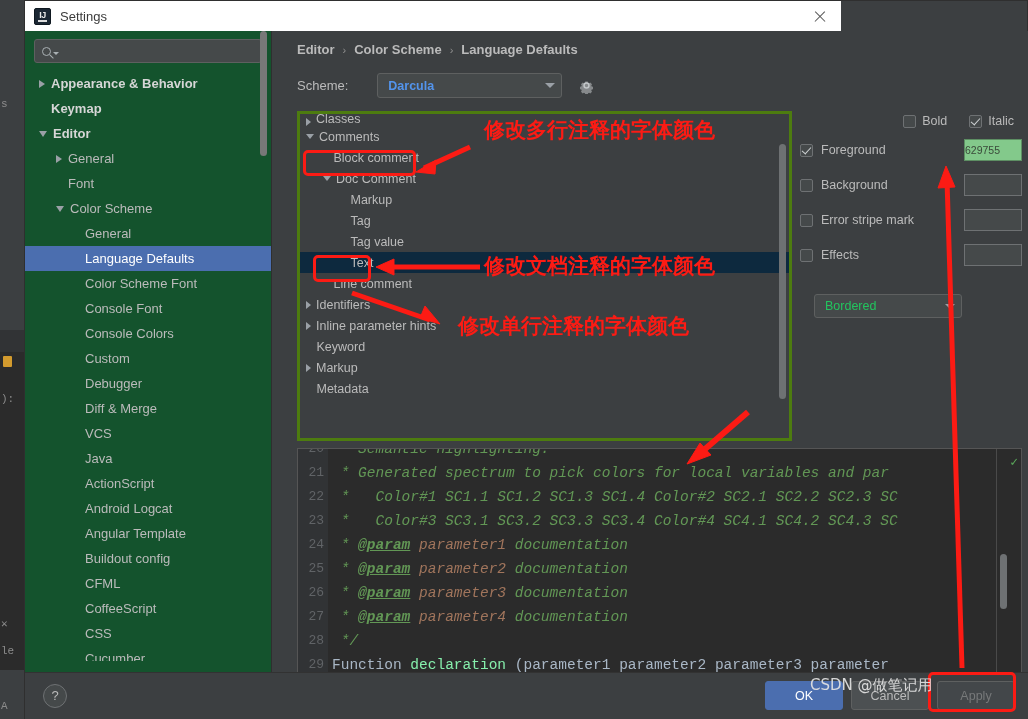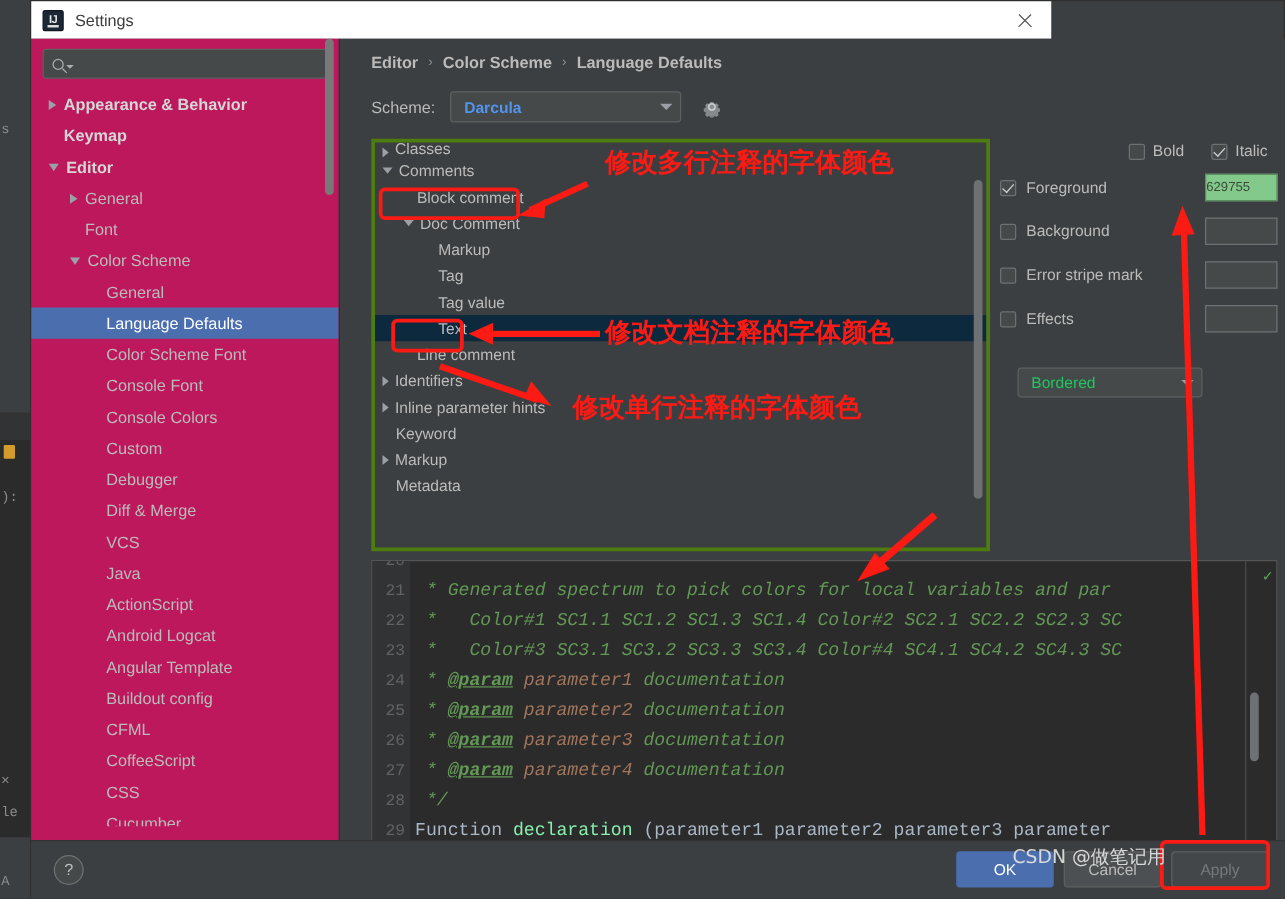--- a/index.html
+++ b/index.html
@@ -66,21 +66,21 @@
   .close-btn::before, .close-btn::after {
     content: ""; position: absolute; left: 2px; top: 8px;
     width: 14px; height: 1.4px; background: #555;
   }
   .close-btn::before { transform: rotate(45deg); }
   .close-btn::after { transform: rotate(-45deg); }
 
   
   .left-pane {
     position: absolute; left: 0; top: 30px; width: 246px; height: 641px;
-    background: #be185d;
+    background: #14532d;
   }
   .search-wrap { padding: 8px 9px 0 9px; }
   .search-box {
     height: 24px; background: #45494a; border: 1px solid #5e6060;
     border-radius: 3px; display: flex; align-items: center; padding-left: 7px;
   }
   .mag {
     width: 9px; height: 9px; border: 1.4px solid #a9b0b3; border-radius: 50%;
     position: relative; flex: none;
   }
@@ -134,21 +134,21 @@
   .breadcrumb {
     position: absolute; left: 25px; top: 11px;
     font-size: 13px; font-weight: bold; color: #bbbbbb;
     display: flex; align-items: center; gap: 8px;
   }
   .bc-sep { color: #8f8f8f; font-weight: normal; font-size: 11px; }
   .scheme-row {
     position: absolute; left: 25px; top: 42px;
     display: flex; align-items: center;
   }
-  .scheme-label { font-size: 13px; color: #bbbbbb; margin-right: 12px; }
+  .scheme-label { font-size: 13px; color: #bbbbbb; margin-right: 29px; }
   .combo {
     width: 185px; height: 25px; background: #45494a;
     border: 1px solid #5e6060; border-radius: 3px;
     display: flex; align-items: center; padding: 0 6px 0 10px;
     cursor: pointer;
   }
   .combo .val { font-size: 12.5px; font-weight: bold; color: #5394ec; flex: 1; }
   .combo-caret {
     width: 0; height: 0; border-left: 5px solid transparent;
     border-right: 5px solid transparent; border-top: 5px solid #9aa0a6;
@@ -569,21 +569,21 @@
 
         <div class="effects-combo" style="top:183px;">
           <span class="val">Bordered</span>
           <span class="combo-caret"></span>
         </div>
       </div>
 
       <div class="preview">
         <div class="gutter"></div>
         <div id="preview-lines">
-            <div class="code-line" style="top: -12px; width: 725px;"><span class="ln">20</span></div>
+            <div class="code-line" style="top: -12px; width: 725px;"><span class="ln">20</span><span class="code-txt"><span class="c-green"> * </span><span class="c-green">Semantic highlighting:</span></span></div>
             <div class="code-line" style="top: 12px; width: 725px;"><span class="ln">21</span><span class="code-txt"><span class="c-green"> * Generated spectrum to pick colors for local variables and par</span></span></div>
             <div class="code-line" style="top: 36px; width: 725px;"><span class="ln">22</span><span class="code-txt"><span class="c-green"> *   Color#1 SC1.1 SC1.2 SC1.3 SC1.4 Color#2 SC2.1 SC2.2 SC2.3 SC</span></span></div>
             <div class="code-line" style="top: 60px; width: 725px;"><span class="ln">23</span><span class="code-txt"><span class="c-green"> *   Color#3 SC3.1 SC3.2 SC3.3 SC3.4 Color#4 SC4.1 SC4.2 SC4.3 SC</span></span></div>
             <div class="code-line" style="top: 84px; width: 725px;"><span class="ln">24</span><span class="code-txt"><span class="c-green"> * </span><span class="c-green-b">@param</span><span class="c-orange"> parameter1</span><span class="c-green"> documentation</span></span></div>
             <div class="code-line" style="top: 108px; width: 725px;"><span class="ln">25</span><span class="code-txt"><span class="c-green"> * </span><span class="c-green-b">@param</span><span class="c-orange"> parameter2</span><span class="c-green"> documentation</span></span></div>
             <div class="code-line" style="top: 132px; width: 725px;"><span class="ln">26</span><span class="code-txt"><span class="c-green"> * </span><span class="c-green-b">@param</span><span class="c-orange"> parameter3</span><span class="c-green"> documentation</span></span></div>
             <div class="code-line" style="top: 156px; width: 725px;"><span class="ln">27</span><span class="code-txt"><span class="c-green"> * </span><span class="c-green-b">@param</span><span class="c-orange"> parameter4</span><span class="c-green"> documentation</span></span></div>
             <div class="code-line" style="top: 180px; width: 725px;"><span class="ln">28</span><span class="code-txt"><span class="c-green"> */</span></span></div>
             <div class="code-line" style="top: 204px; width: 725px;"><span class="ln">29</span><span class="code-txt"><span class="c-plain">Function </span><span class="c-func">declaration</span><span class="c-plain"> (parameter1 parameter2 parameter3 parameter</span></span></div>
             <div class="code-line hl-line" style="top: 228px; width: 725px;"><span class="ln">30</span><span class="code-txt"><span class="c-plain">    Local variable1 variable2 variable3 variable4</span></span></div>

